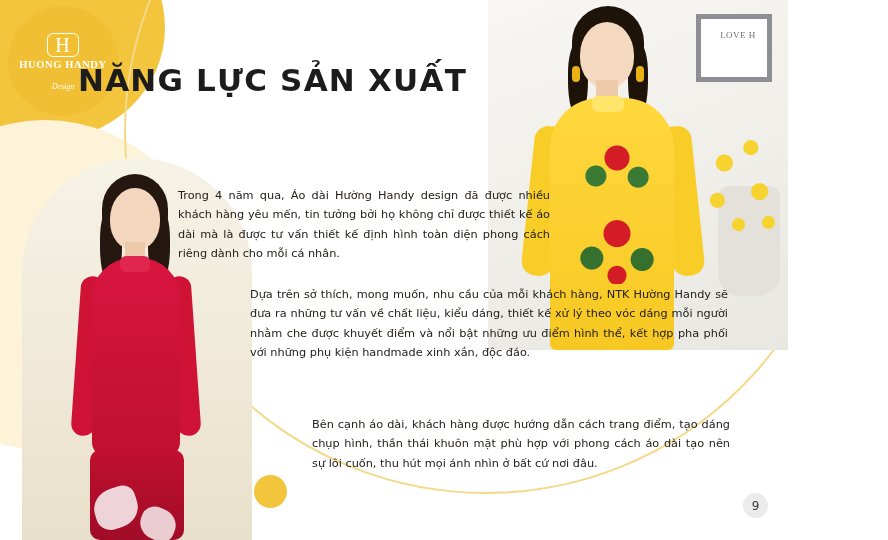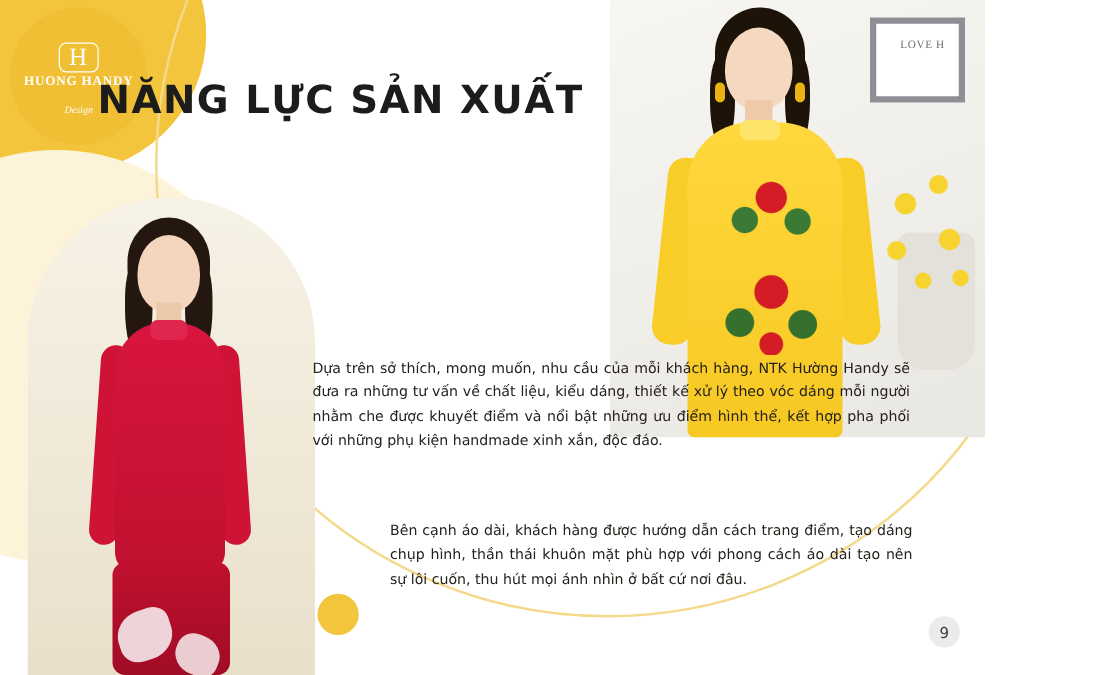--- a/index.html
+++ b/index.html
@@ -419,18 +419,19 @@
   <div class="logo">
     <div class="logo-mark">
       <span class="ring">H</span>
     </div>
     <div class="logo-name">HUONG HANDY</div>
     <div class="logo-sub">Design</div>
   </div>
 
   <div class="slide-title">NĂNG LỰC SẢN XUẤT</div>
 
+  <div class="para para-1">Trong 4 năm qua, Áo dài Hường Handy design đã được nhiều khách hàng yêu mến, tin tưởng bởi họ không chỉ được thiết kế áo dài mà là được tư vấn thiết kế định hình toàn diện phong cách riêng dành cho mỗi cá nhân.</div>
   <div class="para para-3">Bên cạnh áo dài, khách hàng được hướng dẫn cách trang điểm, tạo dáng chụp hình, thần thái khuôn mặt phù hợp với phong cách áo dài tạo nên sự lôi cuốn, thu hút mọi ánh nhìn ở bất cứ nơi đâu.</div>
   <div class="para para-2">Dựa trên sở thích, mong muốn, nhu cầu của mỗi khách hàng, NTK Hường Handy sẽ đưa ra những tư vấn về chất liệu, kiểu dáng, thiết kế xử lý theo vóc dáng mỗi người nhằm che được khuyết điểm và nổi bật những ưu điểm hình thể, kết hợp pha phối với những phụ kiện handmade xinh xắn, độc đáo.</div>
 
   <div class="page-number">9</div>
 
 </div>
 
 </body></html>

